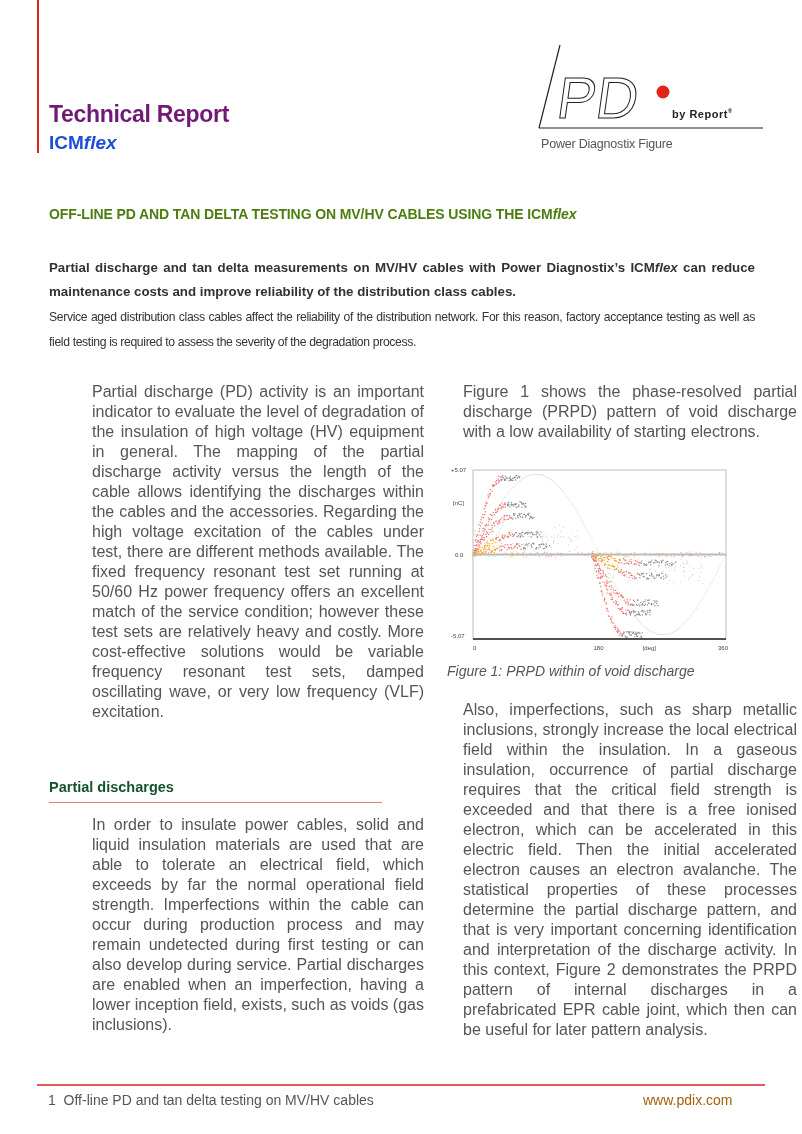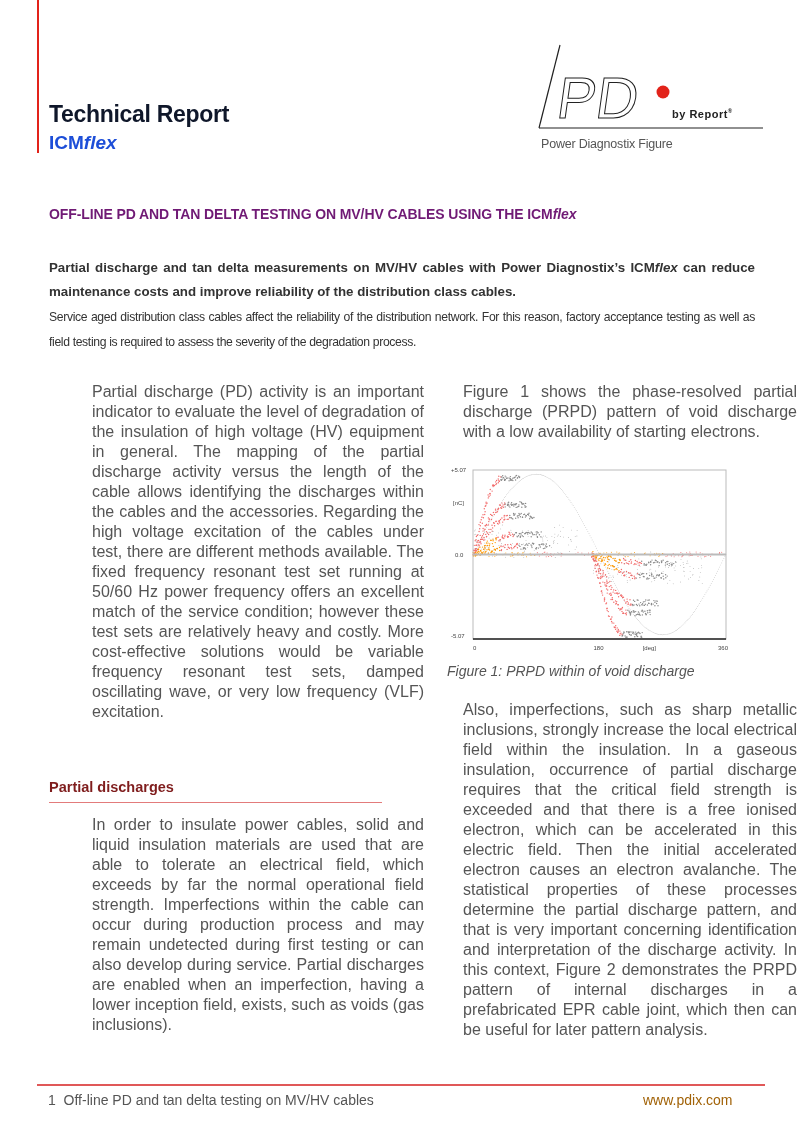--- a/index.html
+++ b/index.html
@@ -1,42 +1,42 @@
 <!DOCTYPE html>
 <html><head>
   <meta charset="utf-8">
   <style>
     * { margin: 0; padding: 0; box-sizing: border-box; }
     html, body { width: 802px; height: 1134px; background: #ffffff; overflow: hidden; }
     body { position: relative; font-family: "Liberation Sans", sans-serif; color: #555; }
 
     .left-rule { position: absolute; left: 37px; top: 0; width: 2px; height: 153px; background: #e2231a; }
 
-    .report-title { position: absolute; left: 49px; top: 101px; font-size: 23px; font-weight: bold; color: #0f172a; letter-spacing: -0.3px; }
+    .report-title { position: absolute; left: 49px; top: 101px; font-size: 23px; font-weight: bold; color: #701a75; letter-spacing: -0.3px; }
     .report-sub { position: absolute; left: 49px; top: 132px; font-size: 19px; font-weight: bold; color: #1d4ed8; }
     .report-sub i { font-style: italic; }
 
     
     .logo { position: absolute; left: 530px; top: 40px; width: 240px; height: 115px; }
     .logo svg { position: absolute; left: 0; top: 0; }
     .logo .by { position: absolute; left: 142px; top: 68px; font-size: 11px; font-weight: bold; color: #222; letter-spacing: 0.5px; }
     .logo .by sup { font-size: 6px; }
     .logo .sys { position: absolute; left: 11px; top: 97px; font-size: 12.5px; color: #555; letter-spacing: -0.2px; }
 
-    .main-heading { position: absolute; left: 49px; top: 206px; font-size: 14px; font-weight: bold; color: #701a75; letter-spacing: -0.1px; }
+    .main-heading { position: absolute; left: 49px; top: 206px; font-size: 14px; font-weight: bold; color: #4d7c0f; letter-spacing: -0.1px; }
     .main-heading i { font-style: italic; }
 
     .lead { position: absolute; left: 49px; top: 256px; width: 706px; font-size: 13.3px; font-weight: bold; color: #333; line-height: 24px; text-align: justify; }
     .lead i { font-style: italic; }
     .intro { position: absolute; left: 49px; top: 305px; width: 706px; font-size: 12.2px; color: #333; line-height: 25px; text-align: justify; letter-spacing: -0.35px; }
 
     .col { position: absolute; font-size: 16px; line-height: 20px; color: #555; text-align: justify; margin-left: 43px; }
     .col-left { left: 49px; width: 332px; }
     .p1 { top: 382px; }
-    .section-title { position: absolute; left: 49px; top: 779px; font-size: 14.5px; font-weight: bold; color: #7f1d1d; }
+    .section-title { position: absolute; left: 49px; top: 779px; font-size: 14.5px; font-weight: bold; color: #14532d; }
     .section-rule { position: absolute; left: 49px; top: 802px; width: 333px; height: 1px; background: #e37b7b; }
     .p2 { top: 815px; }
     .col-right { left: 420px; width: 334px; }
     .p3 { top: 382px; }
     .p4 { top: 700px; }
 
     
     .chart { position: absolute; left: 420px; top: 460px; width: 320px; height: 200px; }
     .chart svg { position: absolute; left: 0; top: 0; }
     .fig-caption { position: absolute; left: 447px; top: 663px; font-size: 14px; font-style: italic; color: #555; }

